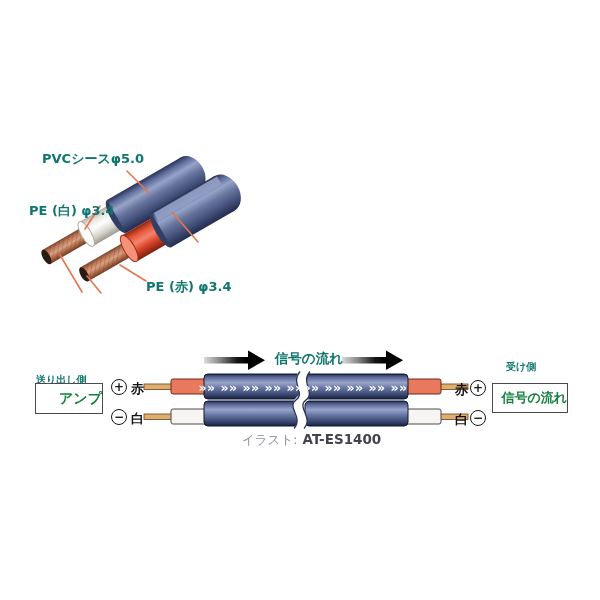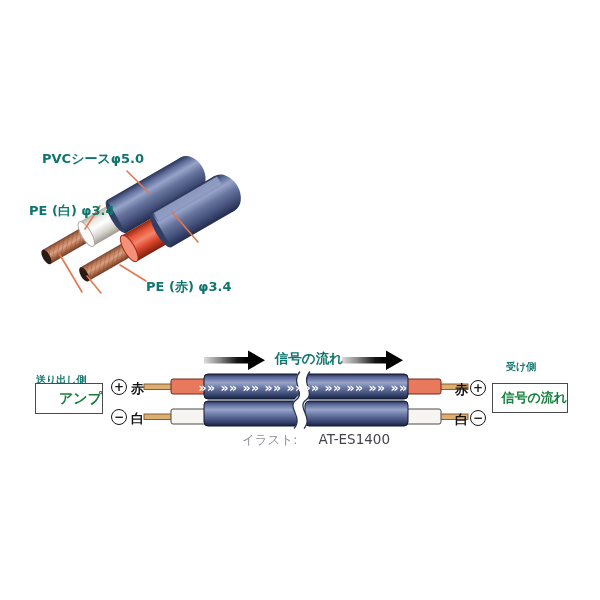--- a/index.html
+++ b/index.html
@@ -19,21 +19,21 @@
   }
   .term{
     position:absolute;width:14px;height:14px;border:1.6px solid #161616;
     border-radius:50%;display:flex;align-items:center;justify-content:center;
     font-size:12px;font-weight:bold;color:#161616;line-height:1;background:#fff;
     box-sizing:content-box;
   }
   .wirelbl{position:absolute;font-weight:bold;font-size:13px;color:#121212;white-space:nowrap;}
   #caption{position:absolute;left:242px;top:429px;white-space:nowrap;}
   #caption .pre{color:#8f8f99;font-size:12.5px;text-align:right;}
-  #caption .model{color:#44444e;font-weight:normal;font-size:13.5px;margin-left:16px;}
+  #caption .model{color:#44444e;font-weight:bold;font-size:13.5px;}
   #signal-label{width:80px;text-align:right;font-size:13.5px;}
 </style>
 </head>
 <body>
 
 <div id="stage">
 
   <svg id="artwork" width="600" height="600" viewBox="0 0 600 600">
     <defs>
       <linearGradient id="navyGrad" x1="0" y1="0" x2="0" y2="1">

